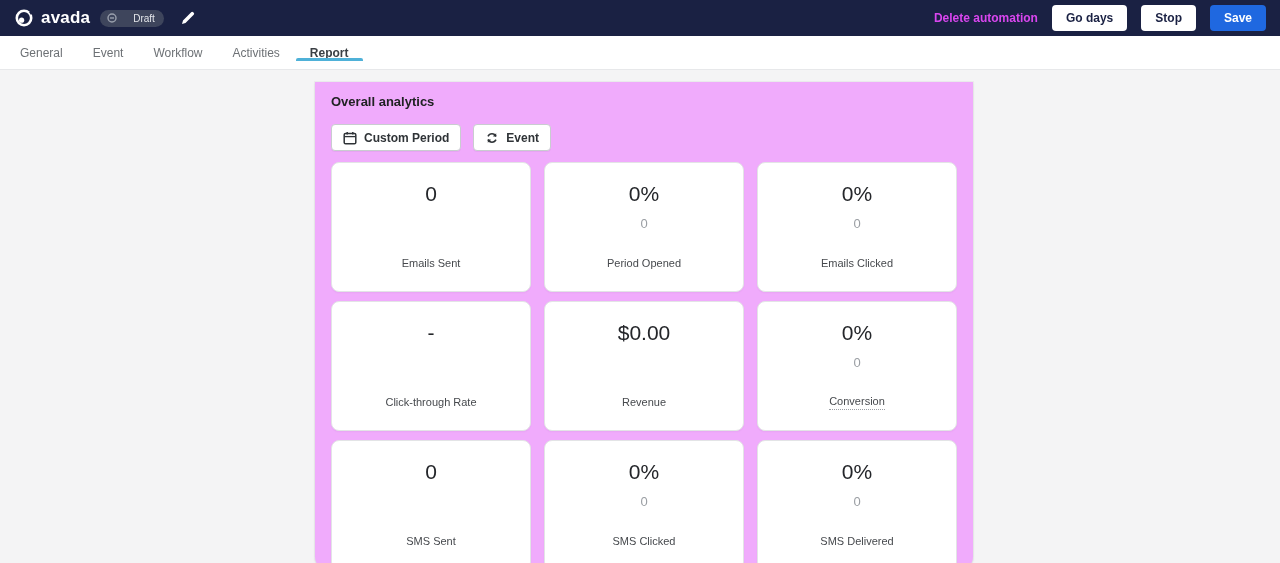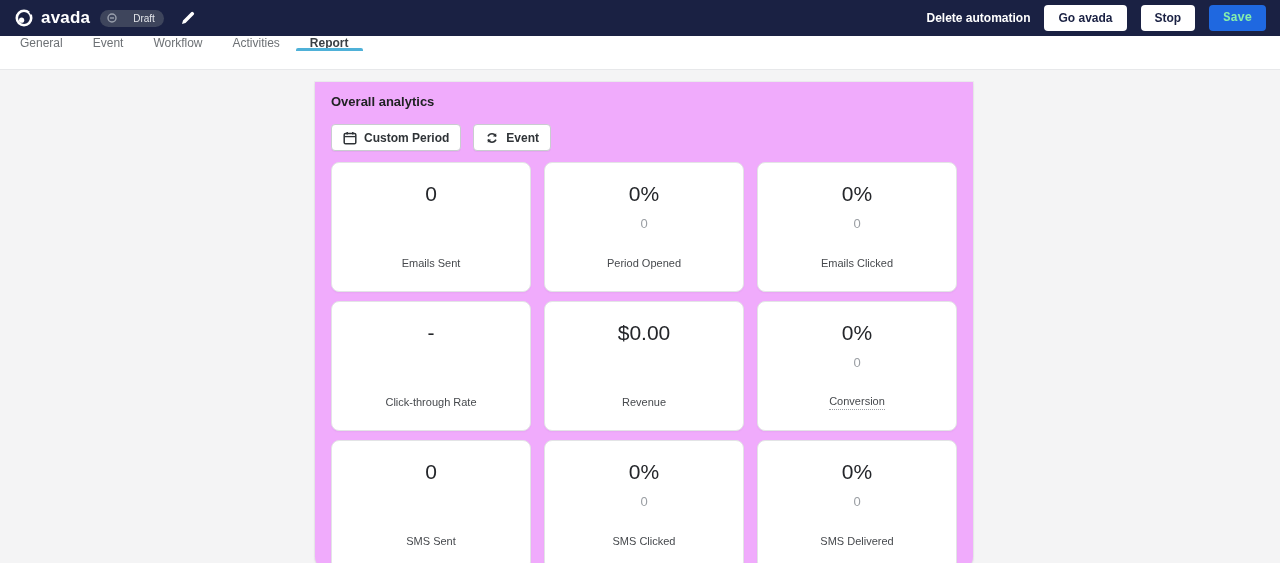--- a/index.html
+++ b/index.html
@@ -17,33 +17,33 @@
   }
   .brand { display:flex; align-items:center; gap:7px; }
   .brand-name { font-size:17px; font-weight:bold; letter-spacing:.2px; }
   .automation-title { font-size:17px; font-weight:600; margin-left:30px; letter-spacing:.2px; }
   .status-pill {
     margin-left:10px; background:#3e455c; color:#e4e6ea; font-size:10px;
     border-radius:10px; padding:3px 9px 3px 7px; display:flex; align-items:center; gap:16px;
   }
   .edit-btn { margin-left:16px; background:none; border:none; cursor:pointer; display:flex; align-items:center; }
   .topbar-right { margin-left:auto; display:flex; align-items:center; gap:14px; }
-  .delete-link { color:#ffffff; font-size:12px; font-weight:600; background:none; border:none; cursor:pointer; }
+  .delete-link { color:#d946ef; font-size:12px; font-weight:600; background:none; border:none; cursor:pointer; }
   .btn {
     font-family:"Liberation Sans", sans-serif;
     font-size:12px; font-weight:700; border-radius:4px; padding:6px 14px;
     border:none; cursor:pointer;
   }
   .btn-white { background:#ffffff; color:#1a2143; }
-  .btn-blue  { background:#1f68e0; color:#86efac;font-family:Liberation Mono, monospace; }
+  .btn-blue  { background:#1f68e0; color:#ffffff; }
 
   
   .tabbar {
     height:34px; background:#fff; border-bottom:1px solid #e7e8ea;
-    display:flex; align-items:flex-start; padding-left:6px;
+    display:flex; align-items:center; padding-left:6px;
   }
   .tab {
     display:flex; align-items:center; padding:0 14px; font-size:12px;
     color:#6d7175; cursor:pointer; position:relative; background:none; border:none;
     font-family:"Liberation Sans", sans-serif; margin-right:2px;
   }
   .tab.active { color:#3a3f44; font-weight:600; }
   .tab.active::after {
     content:""; position:absolute; left:0; right:0; bottom:-1px; height:3px;
     background:#4fb1d8; border-radius:2px 2px 0 0;
@@ -114,21 +114,21 @@
   <button class="edit-btn">
     <span style="display:flex;">
       <svg width="16" height="16" viewBox="0 0 16 16">
         <path d="M2 14 L3 10.5 L11.2 2.3 A1.4 1.4 0 0 1 13.2 2.3 L13.7 2.8 A1.4 1.4 0 0 1 13.7 4.8 L5.5 13 Z" fill="#ffffff"></path>
       </svg>
     </span>
   </button>
 
   <div class="topbar-right">
     <button class="delete-link">Delete automation</button>
-    <button class="btn btn-white">Go avada</button>
+    <button class="btn btn-white">Go days</button>
     <button class="btn btn-white">Stop</button>
     <button class="btn btn-blue">Save</button>
   </div>
 </div>
 
 <div class="tabbar">
   <button class="tab">General</button>
   <button class="tab">Event</button>
   <button class="tab">Workflow</button>
   <button class="tab">Activities</button>

